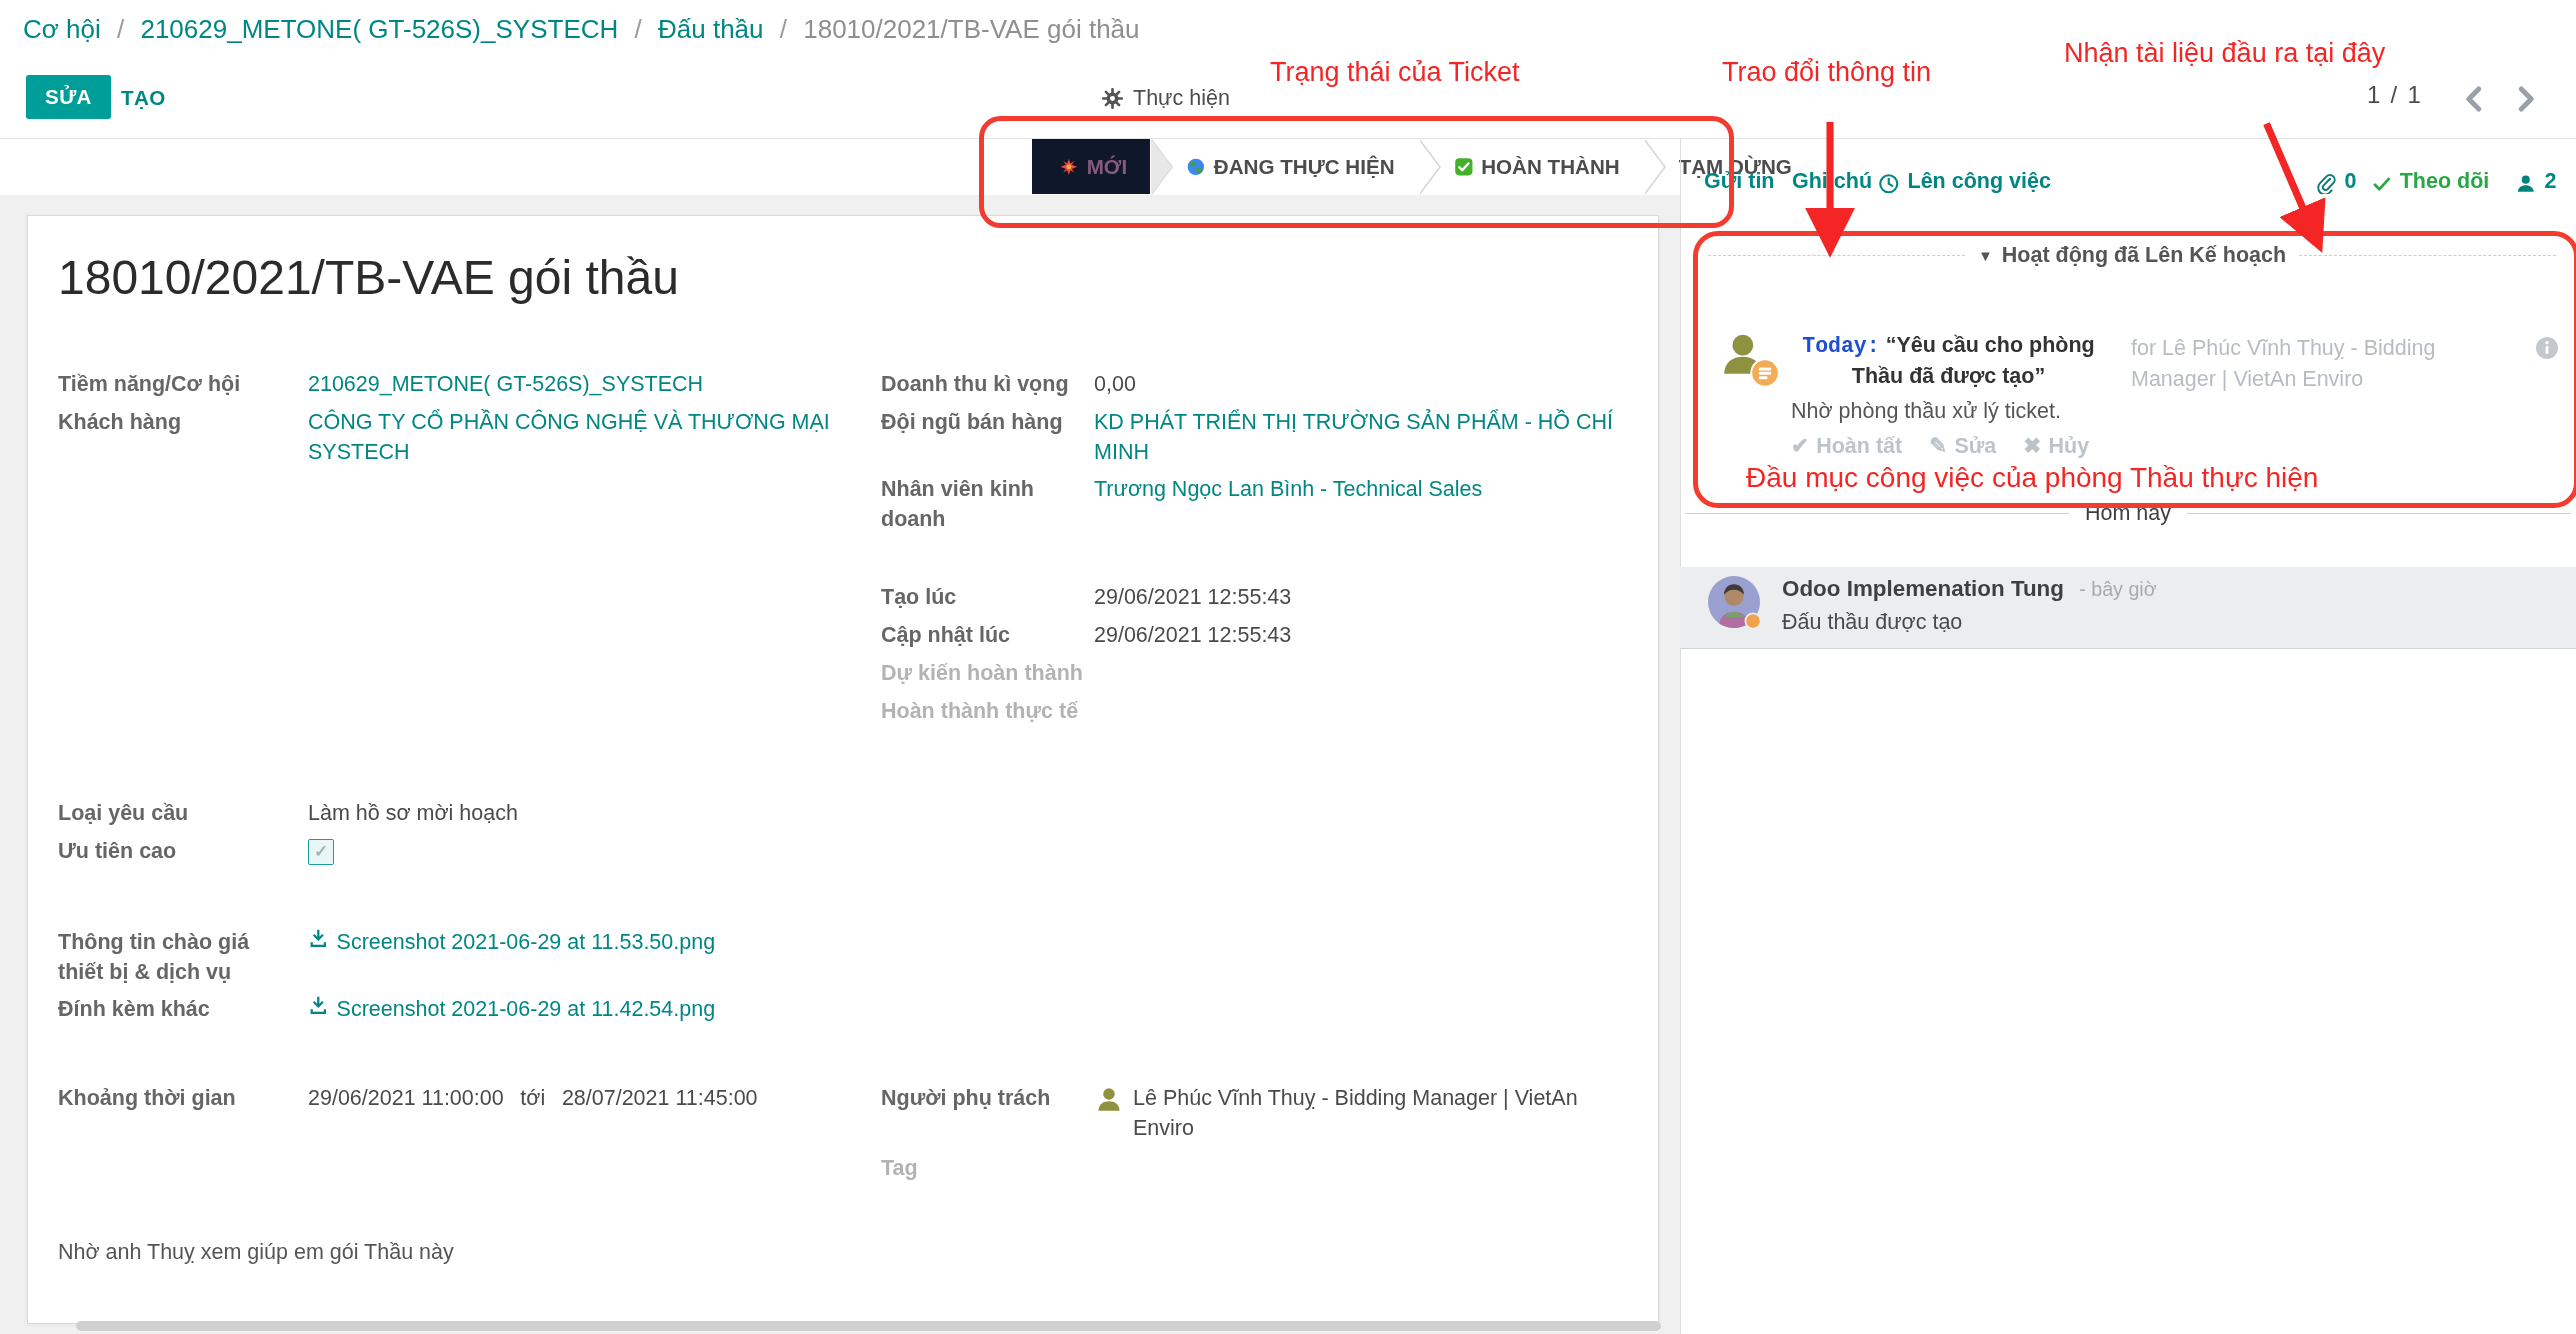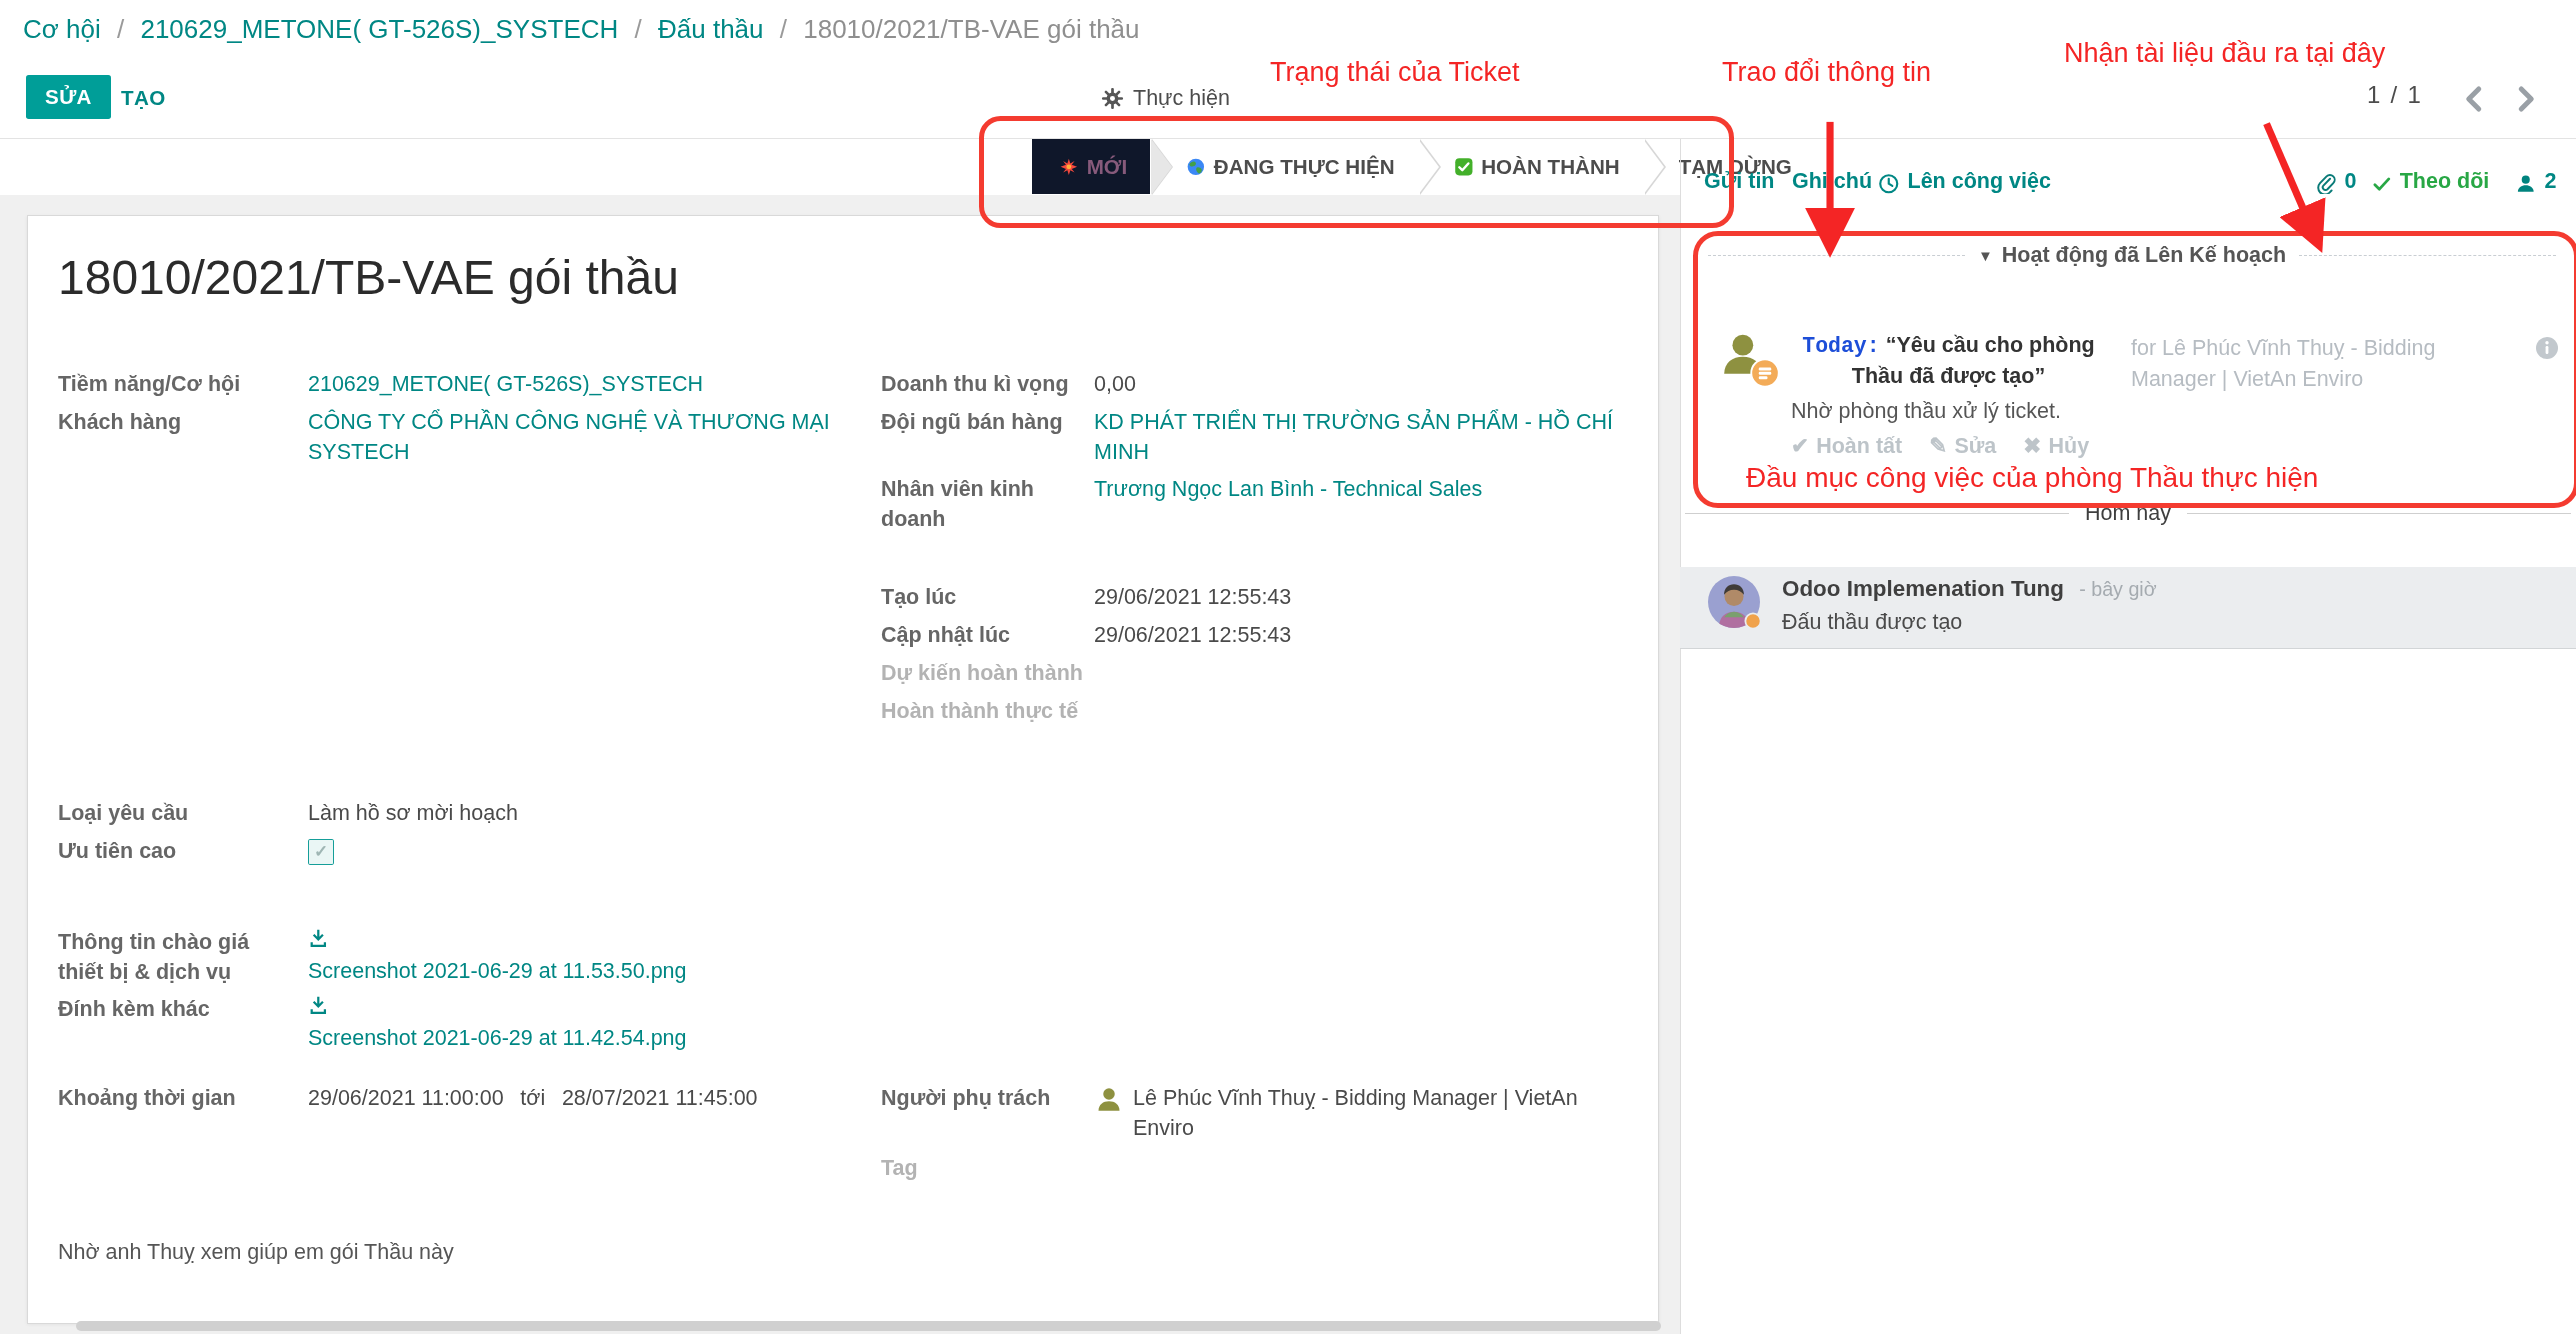--- a/index.html
+++ b/index.html
@@ -60,21 +60,21 @@
   .gE2{left:853px;top:868px;width:760px;}
   .fnote{left:30px;top:1024px;font-size:21.5px;color:#555;}
   .frow{display:flex;margin-bottom:8px;min-height:30px;align-items:flex-start;}
   .lab{flex:0 0 241px;font-size:21.5px;font-weight:bold;color:#666;line-height:29.5px;padding-right:9px;}
   .lab2{flex-basis:204px;}
   .muted{color:#b3b3b3;}
   .val{font-size:21.5px;color:#4a4a4a;line-height:29.5px;}
   .vlink{color:#008784;}
   .cbx{width:24px;height:24px;border:1.8px solid #159e99;background:#eaf6f5;border-radius:1.8px;
        display:flex;align-items:center;justify-content:center;color:#9fb6b4;font-size:17px;font-weight:bold;margin-top:1.8px;}
-  .attach-link{display:flex;align-items:flex-start;gap:8px;color:#008784;flex-direction:column;}
+  .attach-link{display:flex;align-items:flex-start;gap:8px;color:#008784;}
   .assignee-val{display:flex;gap:9px;align-items:flex-start;}
   .scrollstrip{left:76px;top:1321px;width:1585px;height:9.8px;background:#d0d0d0;border-radius:5.4px;}
 
   
   .redbox{border:5.4px solid #f43b30;border-radius:21.5px;z-index:40;pointer-events:none;}
   .box-status{left:979px;top:116px;width:745px;height:102px;}
   .box-activity{left:1693px;top:231px;width:876px;height:267px;border-radius:25px;}
   .act-header{left:1708px;top:243px;width:848px;display:flex;align-items:center;gap:12.5px;}
   .dash{flex:1;border-top:1.8px dashed #c9ced3;height:0;}
   .act-title{font-size:21.5px;font-weight:bold;color:#555;white-space:nowrap;display:flex;align-items:center;gap:9px;}

